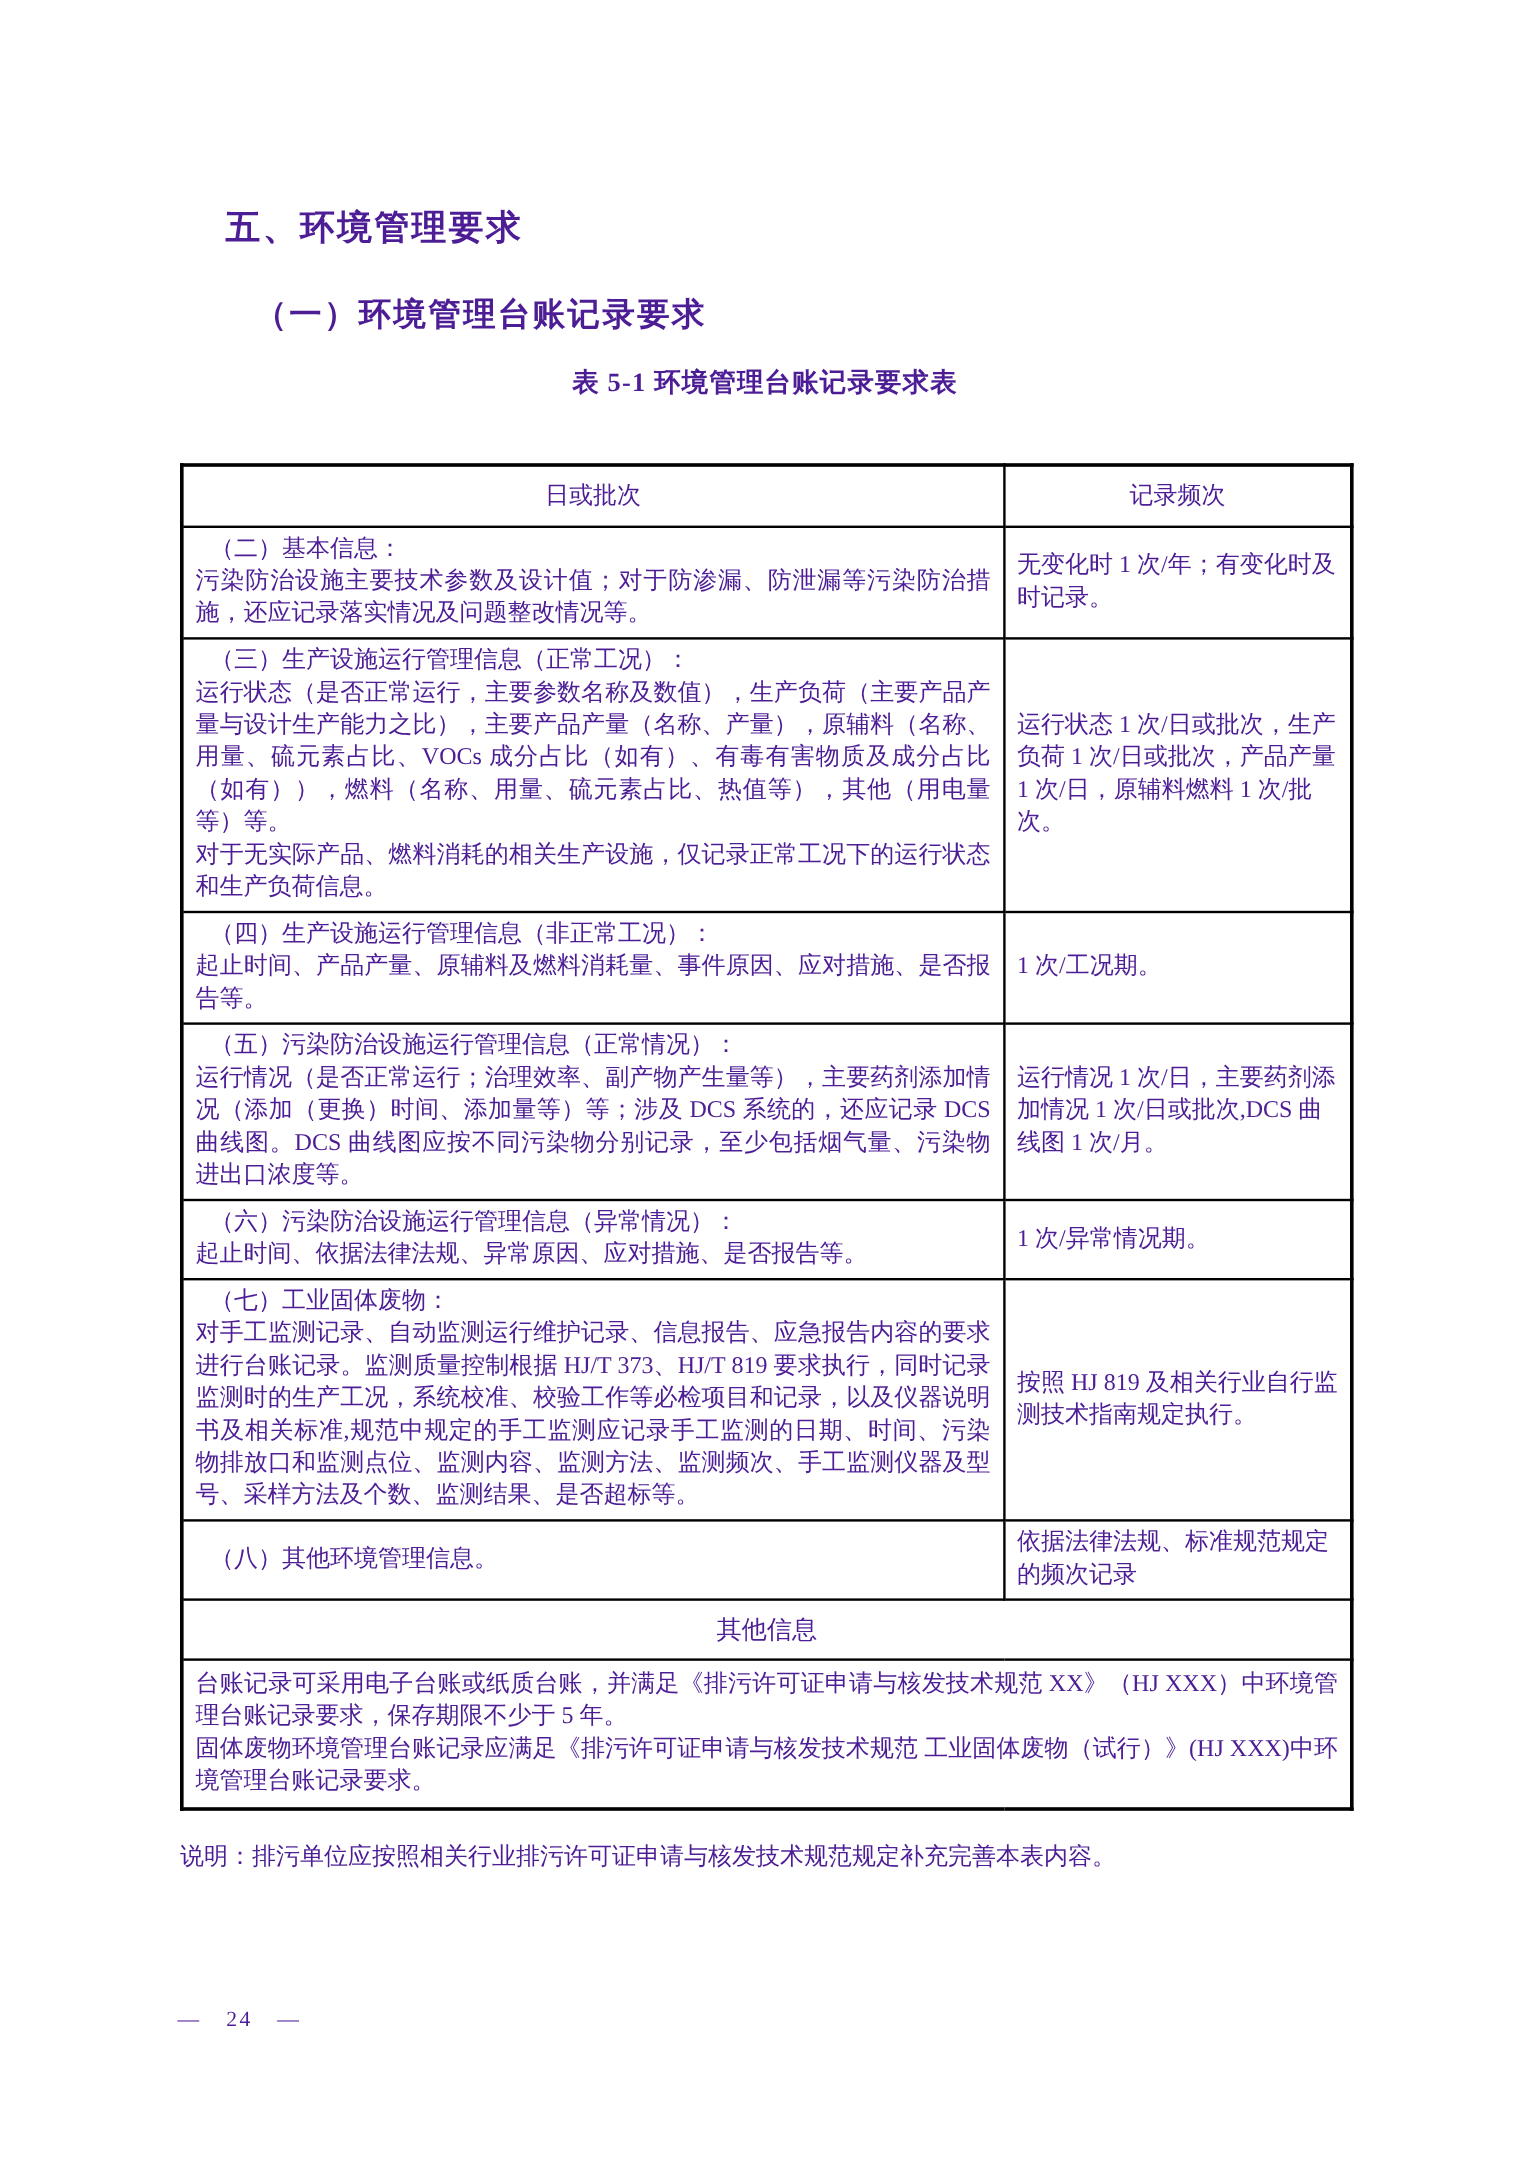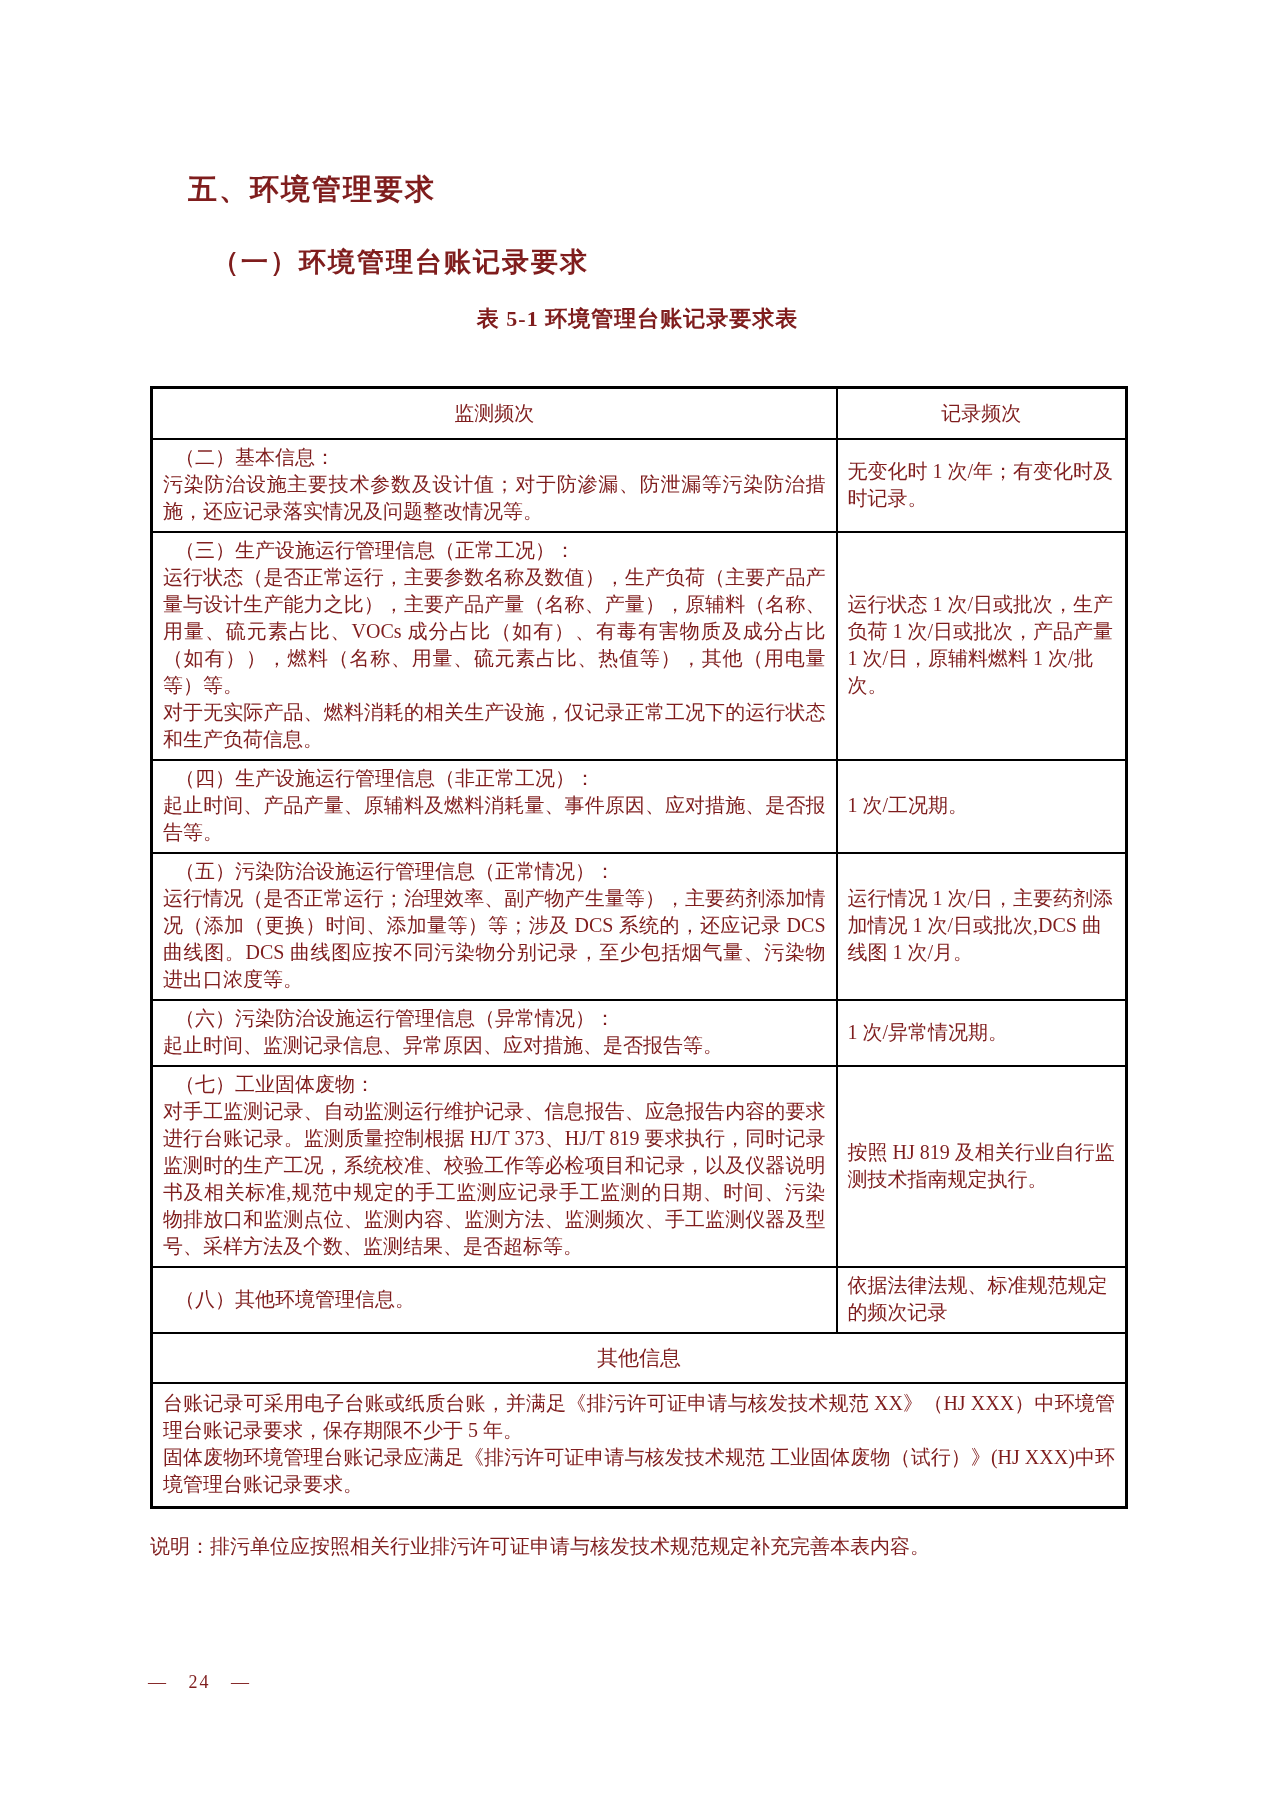--- a/index.html
+++ b/index.html
@@ -2,21 +2,21 @@
 <html><head>
 <meta charset="utf-8">
 <style>
   html,body{margin:0;padding:0;background:#e8e8e8;}
   .page{
     position:relative;
     width:1280px;height:1810px;
     background:#ffffff;
     margin:0 auto;
     font-family:"Liberation Serif","DejaVu Serif",serif;
-    color:#7f1d1d;
+    color:#4c1d95;
     overflow:hidden;
   }
   .heading{
     margin:0;
     padding-top:170px;
     padding-left:188px;
     font-size:29px;
     font-weight:bold;
     letter-spacing:2px;
   }
@@ -106,21 +106,21 @@
 
   <div class="caption">表 5-1  环境管理台账记录要求表</div>
 
   <table class="ledger">
     <colgroup>
         <col class="c1">
         <col class="c2">
       </colgroup>
     <thead>
       <tr>
-        <th>监测频次</th>
+        <th>日或批次</th>
         <th>记录频次</th>
       </tr>
     </thead>
     <tbody id="rows">
         <tr>
           <td class="content-cell">
             <div class="row-title">（二）基本信息：</div>
             <div class="row-body">污染防治设施主要技术参数及设计值；对于防渗漏、防泄漏等污染防治措施，还应记录落实情况及问题整改情况等。</div>
           </td>
           <td class="freq-cell">无变化时 1 次/年；有变化时及时记录。</td>
@@ -143,21 +143,21 @@
         <tr>
           <td class="content-cell">
             <div class="row-title">（五）污染防治设施运行管理信息（正常情况）：</div>
             <div class="row-body">运行情况（是否正常运行；治理效率、副产物产生量等），主要药剂添加情况（添加（更换）时间、添加量等）等；涉及 DCS 系统的，还应记录 DCS 曲线图。DCS 曲线图应按不同污染物分别记录，至少包括烟气量、污染物进出口浓度等。</div>
           </td>
           <td class="freq-cell">运行情况 1 次/日，主要药剂添加情况 1 次/日或批次,DCS 曲线图 1 次/月。</td>
         </tr>
         <tr>
           <td class="content-cell">
             <div class="row-title">（六）污染防治设施运行管理信息（异常情况）：</div>
-            <div class="row-body">起止时间、监测记录信息、异常原因、应对措施、是否报告等。</div>
+            <div class="row-body">起止时间、依据法律法规、异常原因、应对措施、是否报告等。</div>
           </td>
           <td class="freq-cell">1 次/异常情况期。</td>
         </tr>
         <tr>
           <td class="content-cell">
             <div class="row-title">（七）工业固体废物：</div>
             <div class="row-body">对手工监测记录、自动监测运行维护记录、信息报告、应急报告内容的要求进行台账记录。监测质量控制根据 HJ/T 373、HJ/T 819 要求执行，同时记录监测时的生产工况，系统校准、校验工作等必检项目和记录，以及仪器说明书及相关标准,规范中规定的手工监测应记录手工监测的日期、时间、污染物排放口和监测点位、监测内容、监测方法、监测频次、手工监测仪器及型号、采样方法及个数、监测结果、是否超标等。</div>
           </td>
           <td class="freq-cell">按照 HJ 819 及相关行业自行监测技术指南规定执行。</td>
         </tr>

